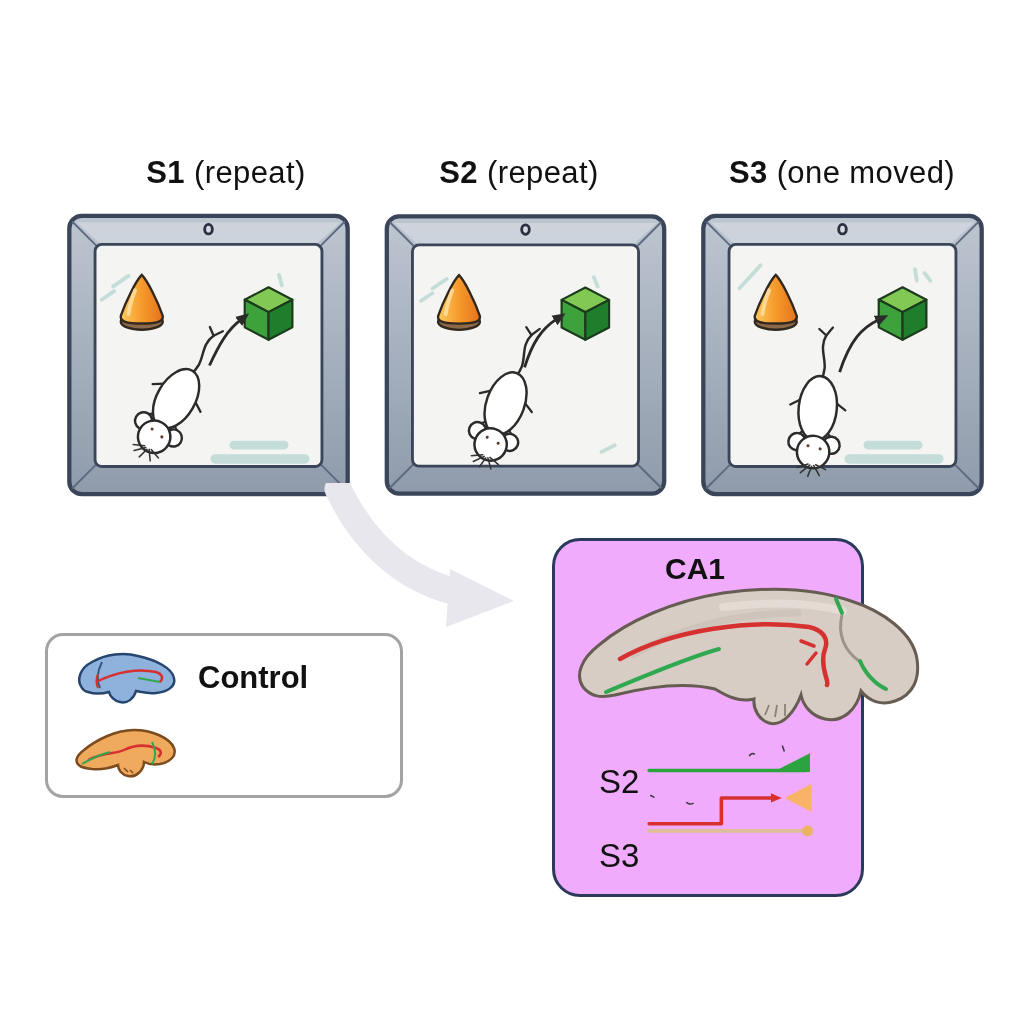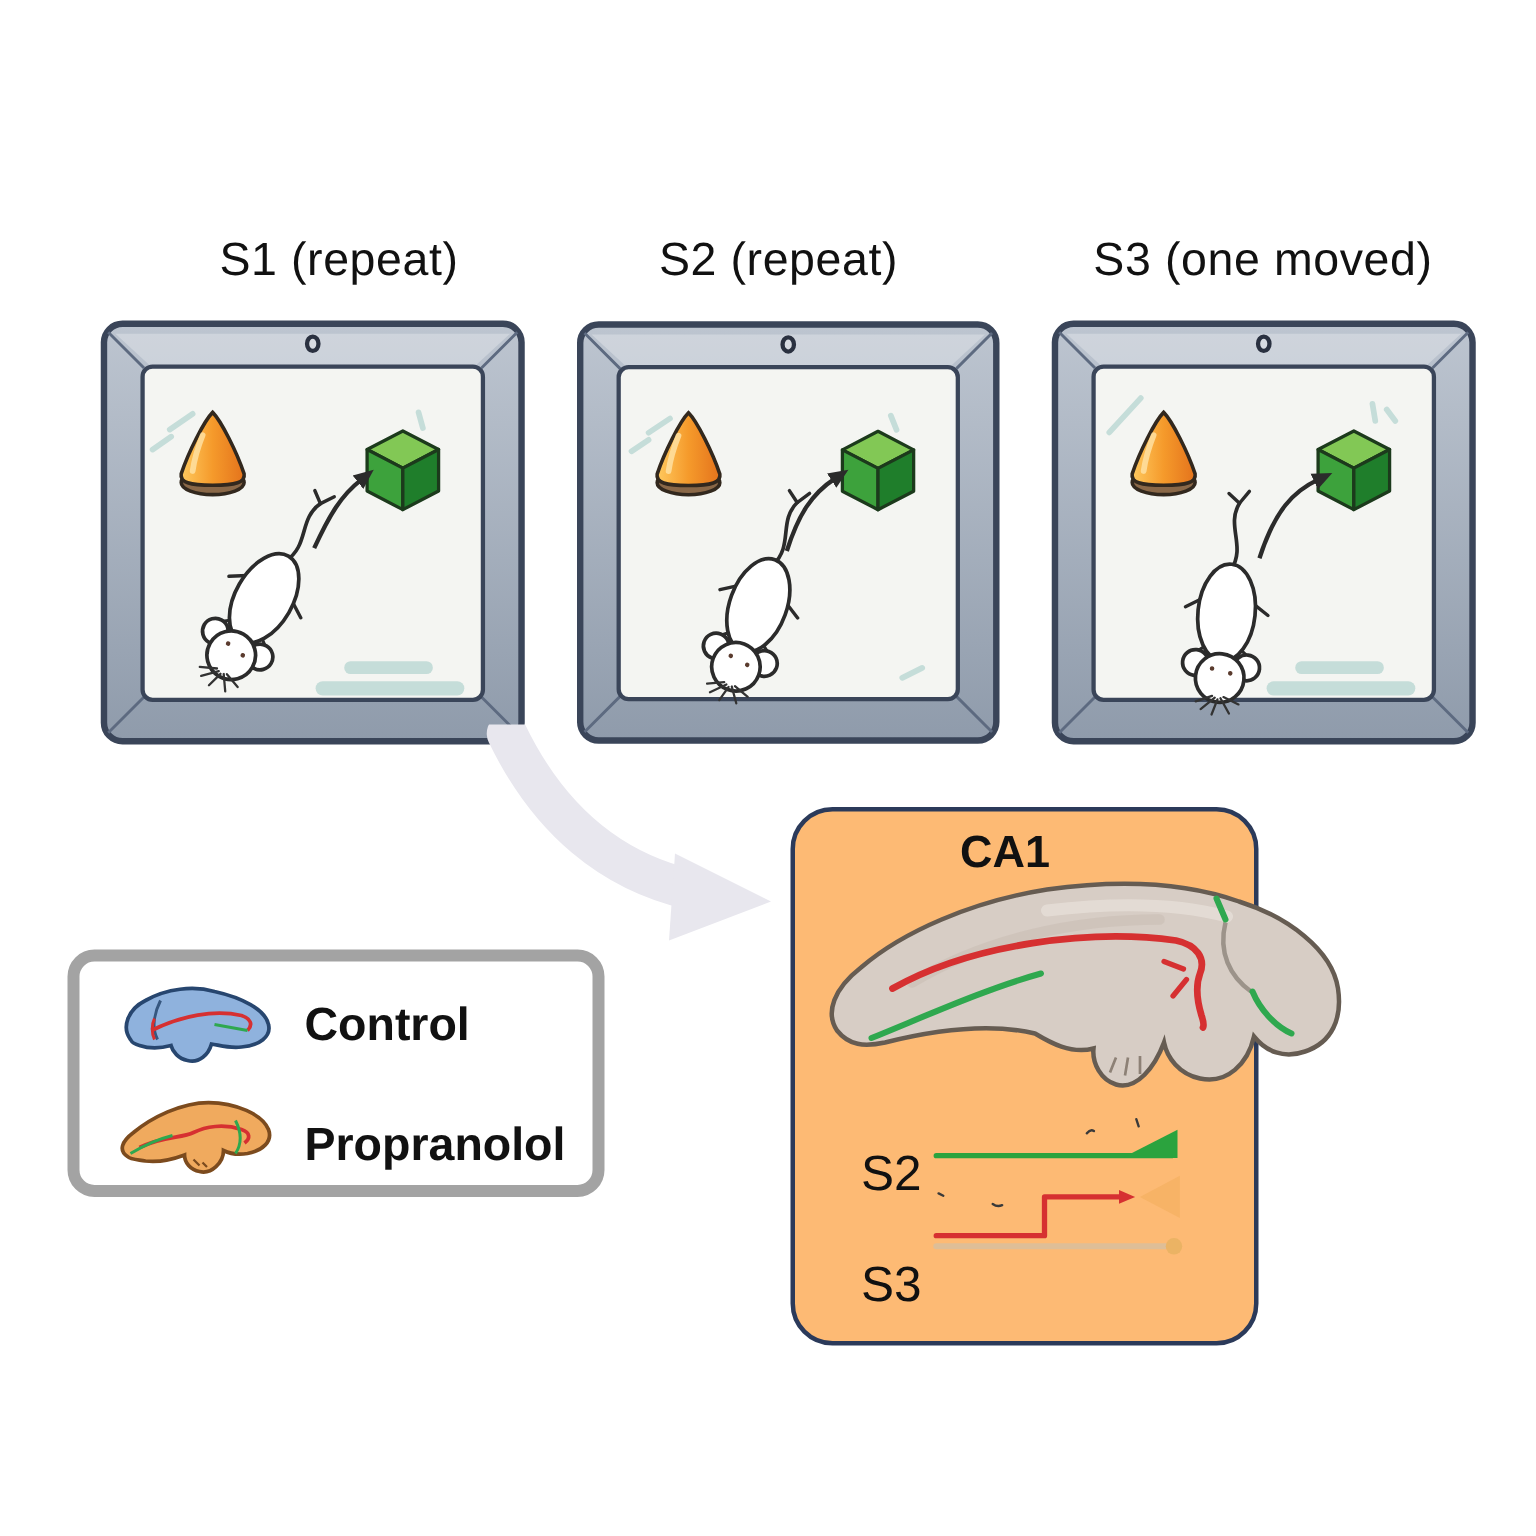--- a/index.html
+++ b/index.html
@@ -2,37 +2,37 @@
 <html><head>
 <meta charset="utf-8">
 <style>
   html,body{margin:0;padding:0;}
   body{
     width:1024px;height:1024px;position:relative;background:#ffffff;
     font-family:"Liberation Sans", sans-serif;color:#111;overflow:hidden;
   }
   .session-title{position:absolute;top:155px;width:300px;text-align:center;
     font-size:31px;letter-spacing:.4px;white-space:nowrap;}
-  .session-title .s-label{font-weight:400;text-align:right;}
+  .session-title .s-label{font-weight:700;text-align:right;}
   .session-title .s-desc{font-weight:400;}
   #title-s1{left:76px;} #title-s2{left:369px;} #title-s3{left:692px;}
   .arena{position:absolute;top:212px;height:286px;}
   #arena-s1{left:65px;width:287px;}
   #arena-s2{left:383px;width:285px;}
   #arena-s3{left:698px;width:289px;}
   .arena svg{width:100%;height:100%;display:block;}
   #flow-arrow{position:absolute;left:322px;top:483px;width:200px;height:150px;}
   #legend-box{position:absolute;left:45px;top:633px;width:358px;height:165px;
-    border:8px solid #a3a3a3;border-radius:18px;background:#fff;box-sizing:border-box;}
+    border:3px solid #a3a3a3;border-radius:18px;background:#fff;box-sizing:border-box;}
   .legend-icon{position:absolute;left:22px;width:114px;height:64px;}
   #legend-icon-control{top:12px;} #legend-icon-propranolol{top:84px;}
   .legend-label{position:absolute;left:150px;font-size:31px;font-weight:700;white-space:nowrap;}
   #legend-label-control{top:24px;} #legend-label-propranolol{top:104px;}
-  #ca1-panel{position:absolute;left:527px;top:538px;width:312px;height:359px;
-    border:3px solid #2b3a5a;border-radius:28px;background:#fdba74;box-sizing:border-box;}
+  #ca1-panel{position:absolute;left:552px;top:538px;width:312px;height:359px;
+    border:3px solid #2b3a5a;border-radius:28px;background:#f0abfc;box-sizing:border-box;}
   #ca1-title{position:absolute;left:0;top:11px;width:280px;text-align:center;
     font-size:30px;font-weight:700;}
   #brain-svg{position:absolute;left:18px;top:36px;width:362px;height:168px;}
   .trace-label{position:absolute;left:44px;font-size:33px;font-weight:400;}
   #trace-label-s2{top:222px;} #trace-label-s3{top:296px;}
   #trace-svg{position:absolute;left:0;top:0;width:100%;height:100%;pointer-events:none;}
 </style>
 </head>
 <body>
 
@@ -227,21 +227,20 @@
     <path d="M66,30 L88,34" stroke="#2fa84f" stroke-width="2" fill="none"></path>
   </svg>
   <span class="legend-label" id="legend-label-control">Control</span>
   <svg class="legend-icon" id="legend-icon-propranolol" viewBox="0 0 110 64">
     <path d="M8,46 C2,42 4,36 12,30 C24,20 44,10 62,10 C80,10 98,18 102,28 C105,36 98,42 88,44 C82,45 76,44 72,42 C72,50 64,58 56,56 C50,55 46,50 46,45 C38,48 28,50 20,49 C14,48 10,48 8,46 Z" fill="#f0aa5e" stroke="#7c4b1e" stroke-width="2.5"></path>
     <path d="M52,48 l4,4 M58,50 l3,3" stroke="#7c4b1e" stroke-width="1.5" fill="none"></path>
     <path d="M16,40 C32,32 44,34 52,30 C60,26 72,24 84,28 C90,30 90,34 86,37" stroke="#d63031" stroke-width="2.5" fill="none"></path>
     <path d="M10,44 C20,38 30,34 38,32" stroke="#2fa84f" stroke-width="2" fill="none"></path>
     <path d="M80,22 C84,30 84,38 80,44" stroke="#2fa84f" stroke-width="2" fill="none"></path>
   </svg>
-  <span class="legend-label" id="legend-label-propranolol">Propranolol</span>
 </div>
 
 <div id="ca1-panel">
   <div id="ca1-title">CA1</div>
   <svg id="brain-svg" viewBox="0 0 362 168">
     <path d="M10,110 C2,98 8,82 26,68 C54,44 100,24 150,16 C200,9 244,12 278,24 C310,34 340,56 344,82 C347,102 340,118 322,124 C308,129 296,124 288,114 C284,132 270,146 252,142 C238,139 230,128 228,118 C222,134 210,150 196,146 C186,143 180,132 181,122 C166,126 152,118 142,112 C108,104 66,112 42,118 C28,121 18,120 10,110 Z" fill="#d7cdc5" stroke="#665c52" stroke-width="3"></path>
     <path d="M60,78 C110,48 170,36 225,36" stroke="#c7bbb2" stroke-width="7" fill="none" opacity=".5" stroke-linecap="round"></path>
     <path d="M150,30 C200,24 240,26 270,34" stroke="#e8e1da" stroke-width="8" fill="none" opacity=".7" stroke-linecap="round"></path>
     <path d="M196,128 l-4,10 M204,128 l-2,12 M212,127 l0,12" stroke="#8d8176" stroke-width="1.8" fill="none"></path>
     <path d="M269,38 C264,58 272,74 286,84" stroke="#9c938a" stroke-width="3" fill="none"></path>

